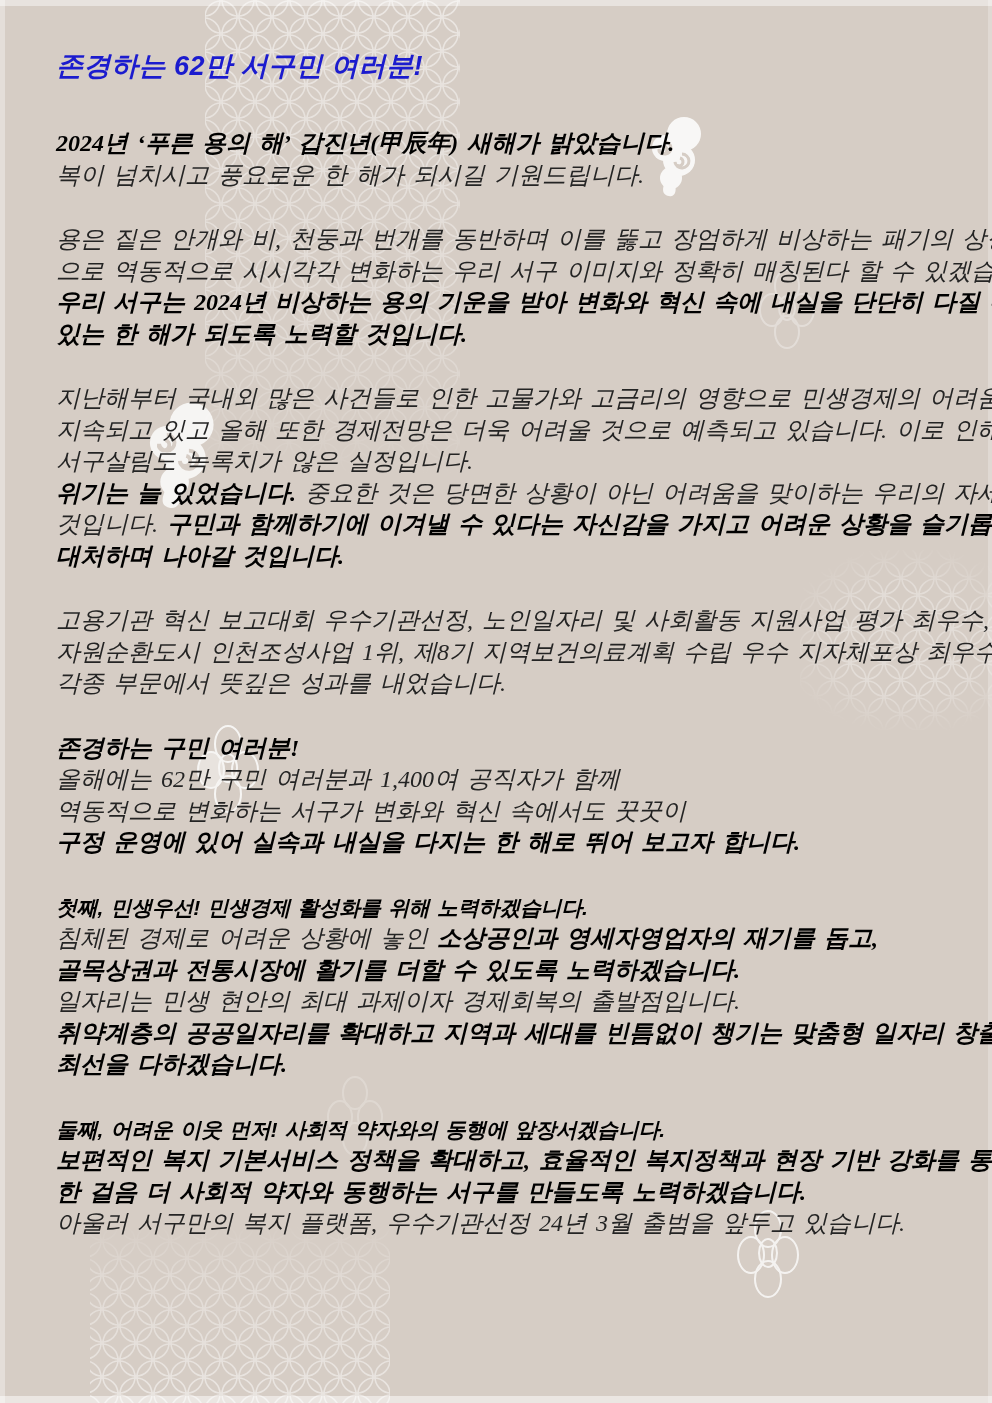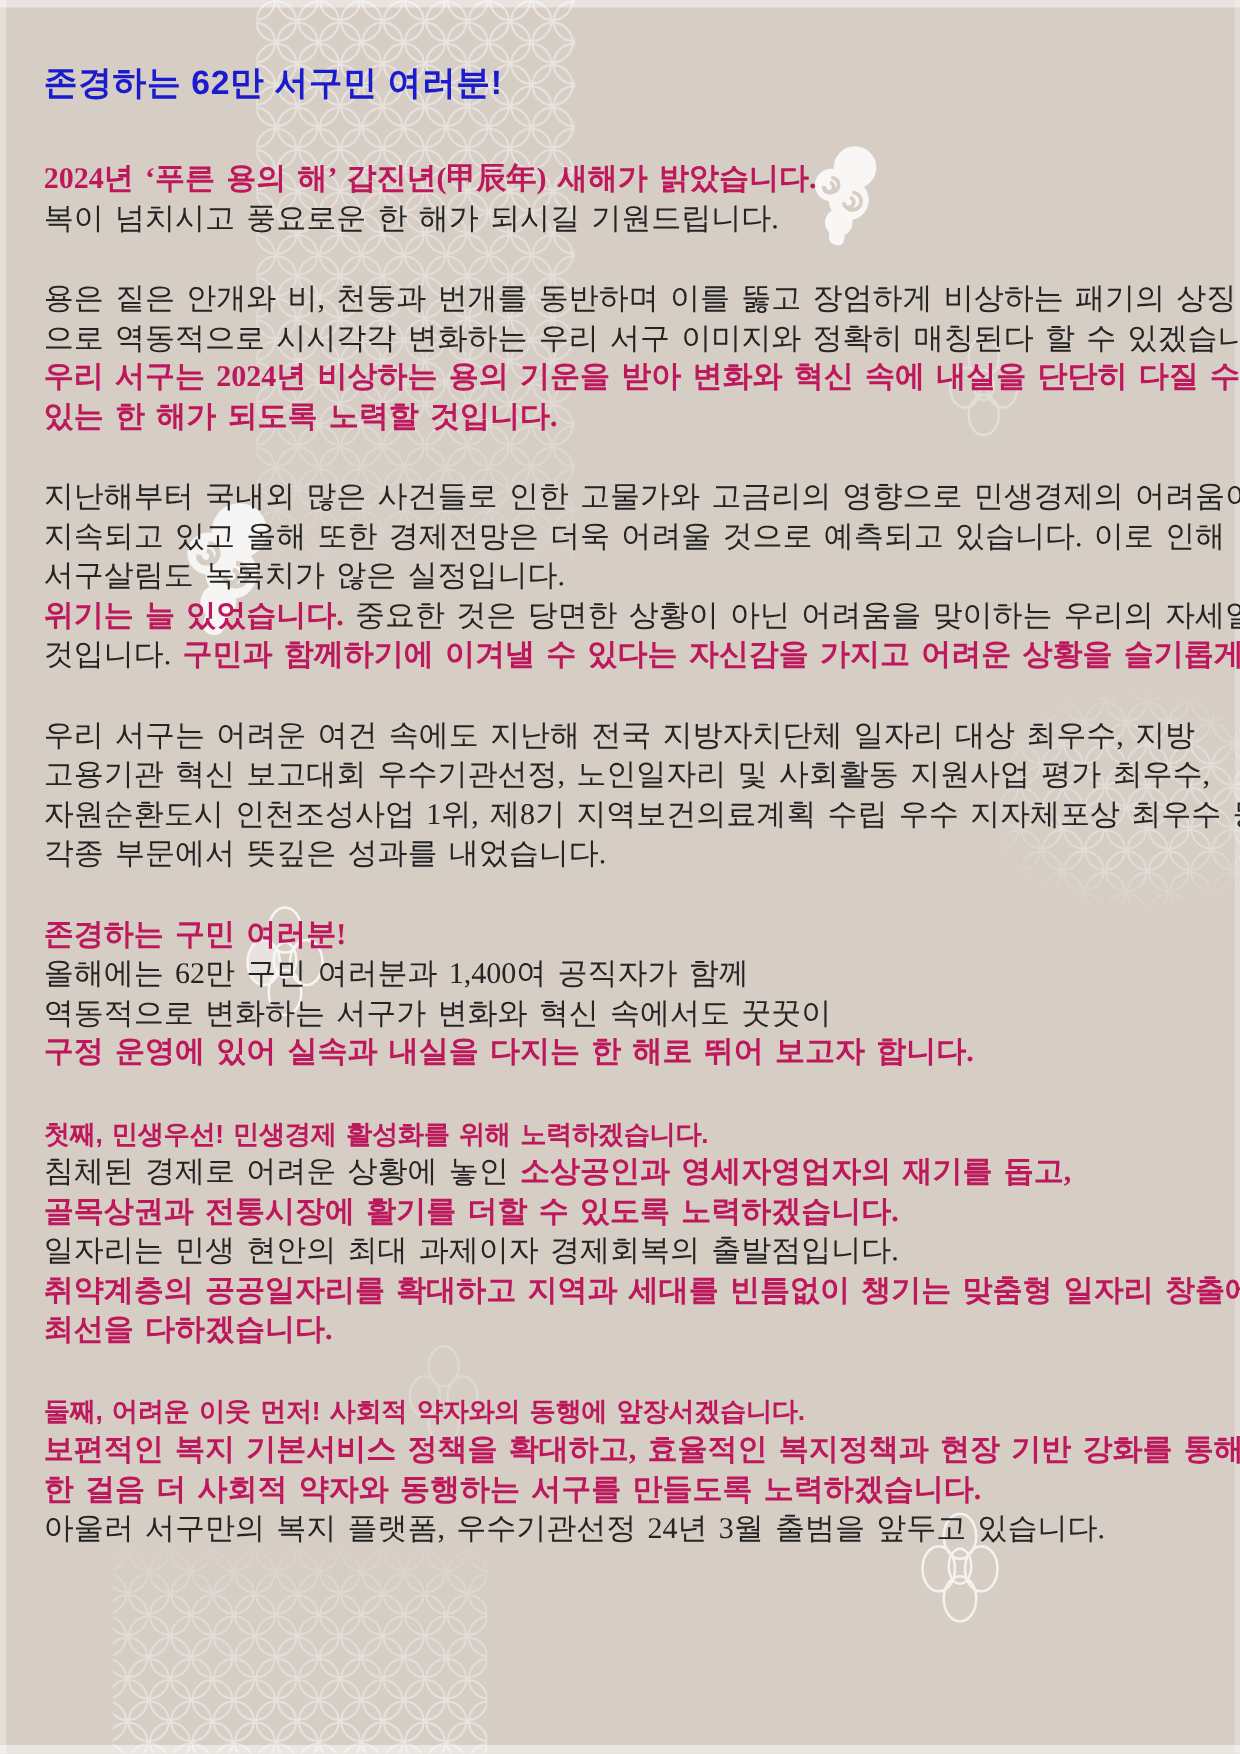--- a/index.html
+++ b/index.html
@@ -15,24 +15,25 @@
 
   .decor {
     position: absolute;
     left: 0; top: 0;
     width: 992px; height: 1403px;
     pointer-events: none;
   }
 
   .content {
     position: absolute;
-    left: 35px;
+    left: 56px;
     top: 50px;
     width: 890px;
     z-index: 2;
+    font-style: italic;
   }
 
   .page-title {
     font-family: "Liberation Sans", "DejaVu Sans", sans-serif;
     font-weight: 700;
     font-size: 27px;
     line-height: 32px;
     letter-spacing: 0.5px;
     margin-bottom: 46px;
     white-space: nowrap;
@@ -57,21 +58,21 @@
 
   .line.heading {
     font-family: "Liberation Sans", "DejaVu Sans", sans-serif;
     font-weight: 700;
     font-size: 21px;
     letter-spacing: -0.3px;
     color: #151515;
     word-spacing: 2px;
   }
 
-  .seg-bold { font-weight: 700; color: #be185d; }
+  .seg-bold { font-weight: 700; color: #000000; }
 </style>
 </head>
 <body>
 
 <div class="page" style="background: rgb(214, 205, 197);">
 
   <svg class="decor" width="992" height="1403" viewBox="0 0 992 1403" xmlns="http://www.w3.org/2000/svg">
     <defs>
       <pattern id="mesh" width="34" height="34" patternUnits="userSpaceOnUse">
         <g fill="none" stroke="#ffffff" stroke-width="1.6">
@@ -201,23 +202,23 @@
           <div class="line justify"><span>으로 역동적으로 시시각각 변화하는 우리 서구 이미지와 정확히 매칭된다 할 수 있겠습니다.</span></div>
           <div class="line justify"><span class="seg-bold">우리 서구는 2024년 비상하는 용의 기운을 받아 변화와 혁신 속에 내실을 단단히 다질 수</span></div>
           <div class="line"><span class="seg-bold">있는 한 해가 되도록 노력할 것입니다.</span></div>
         </div>
         <div class="paragraph">
           <div class="line justify"><span>지난해부터 국내외 많은 사건들로 인한 고물가와 고금리의 영향으로 민생경제의 어려움이</span></div>
           <div class="line justify"><span>지속되고 있고 올해 또한 경제전망은 더욱 어려울 것으로 예측되고 있습니다. 이로 인해</span></div>
           <div class="line"><span>서구살림도 녹록치가 않은 실정입니다.</span></div>
           <div class="line justify"><span class="seg-bold">위기는 늘 있었습니다.</span><span> 중요한 것은 당면한 상황이 아닌 어려움을 맞이하는 우리의 자세일</span></div>
           <div class="line justify"><span>것입니다. </span><span class="seg-bold">구민과 함께하기에 이겨낼 수 있다는 자신감을 가지고 어려운 상황을 슬기롭게</span></div>
-        </div>
-        <div class="paragraph">
-          <div class="line justify"><span>우리 서구는 어려운 여건 속에도 지난해 전국 지방자치단체 일자리 대상 최우수, 지방</span></div>
+          <div class="line"><span class="seg-bold">대처하며 나아갈 것입니다.</span></div>
+        </div>
+        <div class="paragraph">
           <div class="line justify"><span>고용기관 혁신 보고대회 우수기관선정, 노인일자리 및 사회활동 지원사업 평가 최우수,</span></div>
           <div class="line justify"><span>자원순환도시 인천조성사업 1위, 제8기 지역보건의료계획 수립 우수 지자체포상 최우수 등</span></div>
           <div class="line"><span>각종 부문에서 뜻깊은 성과를 내었습니다.</span></div>
         </div>
         <div class="paragraph">
           <div class="line"><span class="seg-bold">존경하는 구민 여러분!</span></div>
           <div class="line"><span>올해에는 62만 구민 여러분과 1,400여 공직자가 함께</span></div>
           <div class="line"><span>역동적으로 변화하는 서구가 변화와 혁신 속에서도 꿋꿋이</span></div>
           <div class="line"><span class="seg-bold">구정 운영에 있어 실속과 내실을 다지는 한 해로 뛰어 보고자 합니다.</span></div>
         </div>

